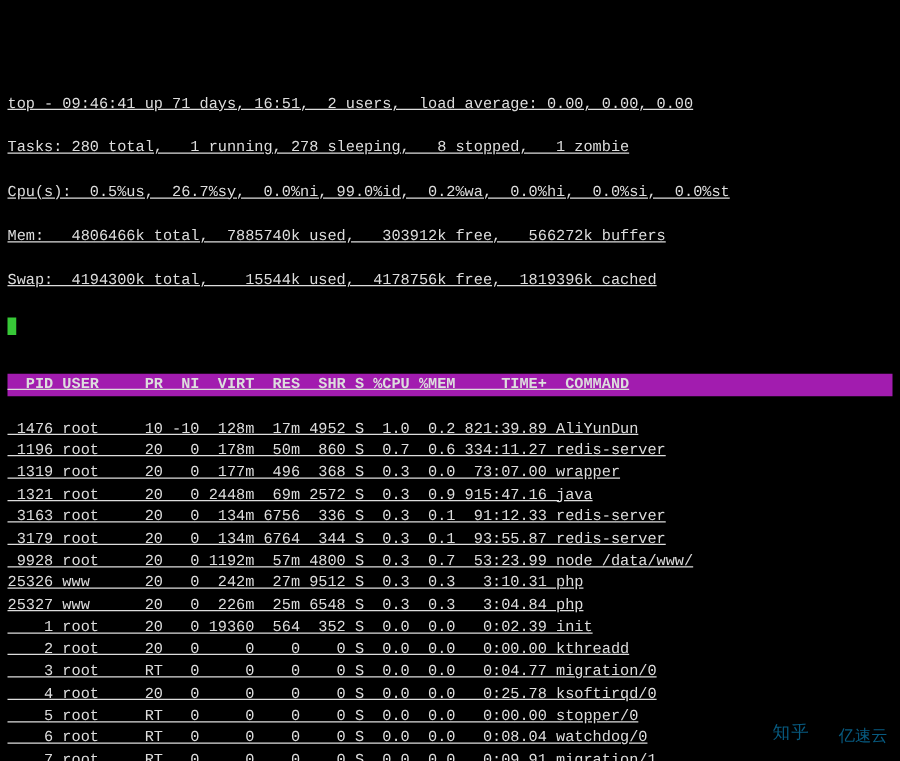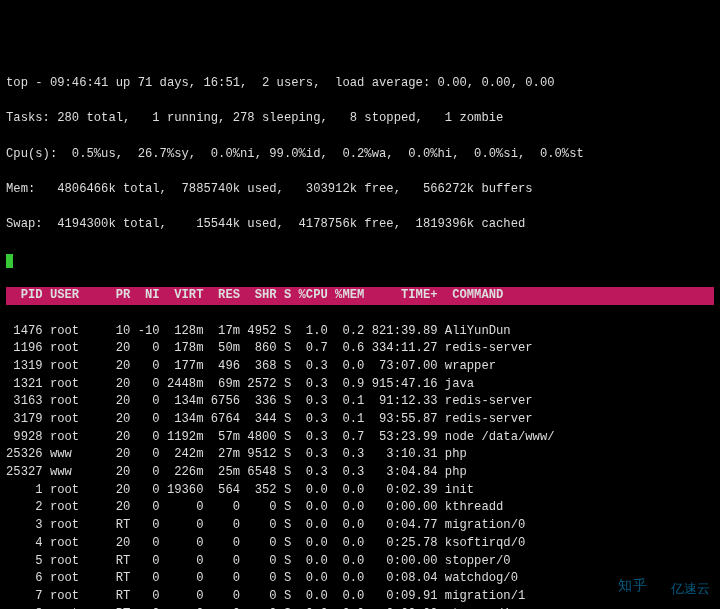--- a/index.html
+++ b/index.html
@@ -16,25 +16,26 @@
   }
   .cursor {
     display: inline-block;
     width: 7px;
     height: 14px;
     background: #37c837;
     vertical-align: middle;
     margin-top: 2px;
   }
   .hdr {
-    background: #be185d;
+    background: #a21caf;
     color: #ddd;
     font-weight: bold;
+    margin-top: 12px;
   }
-  .row { display: block; }
+  .row { display: block; text-decoration: underline; }
   .watermark1 {
     position: fixed;
     right: 72px;
     bottom: 14px;
     color: #0ea5e9;
     font-family: sans-serif;
     font-size: 14px;
     opacity: 0.55;
     letter-spacing: 1px;
   }

